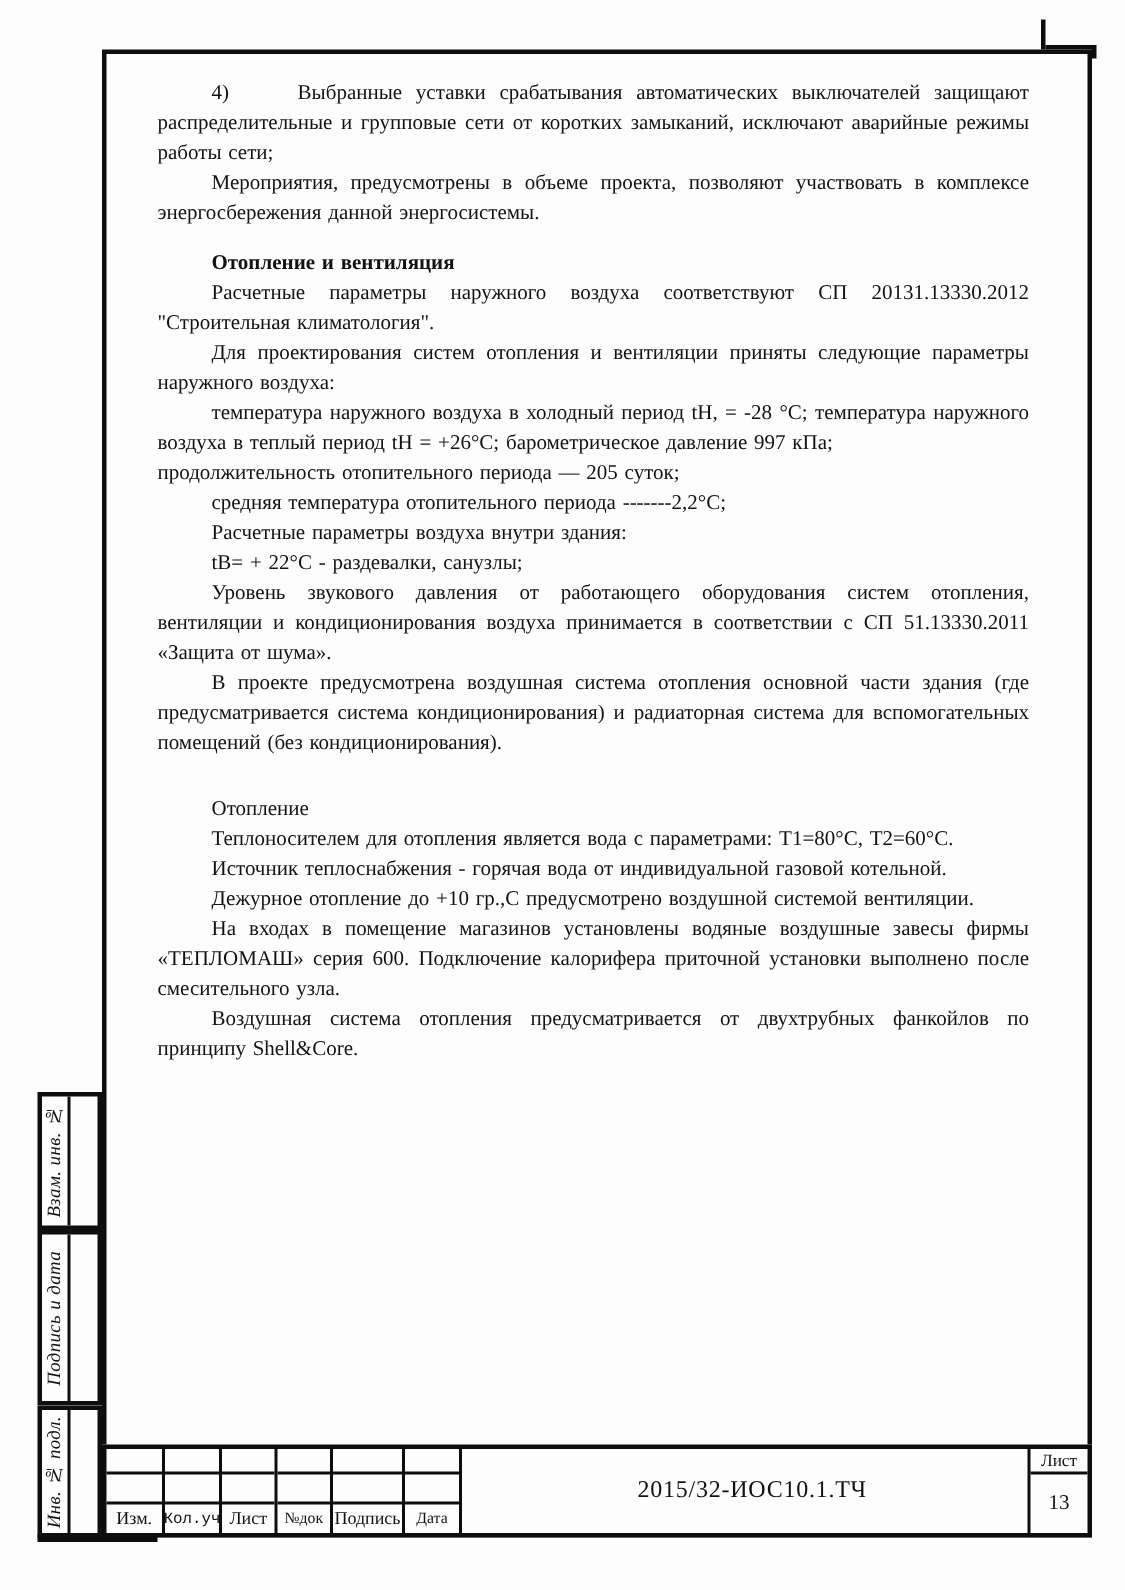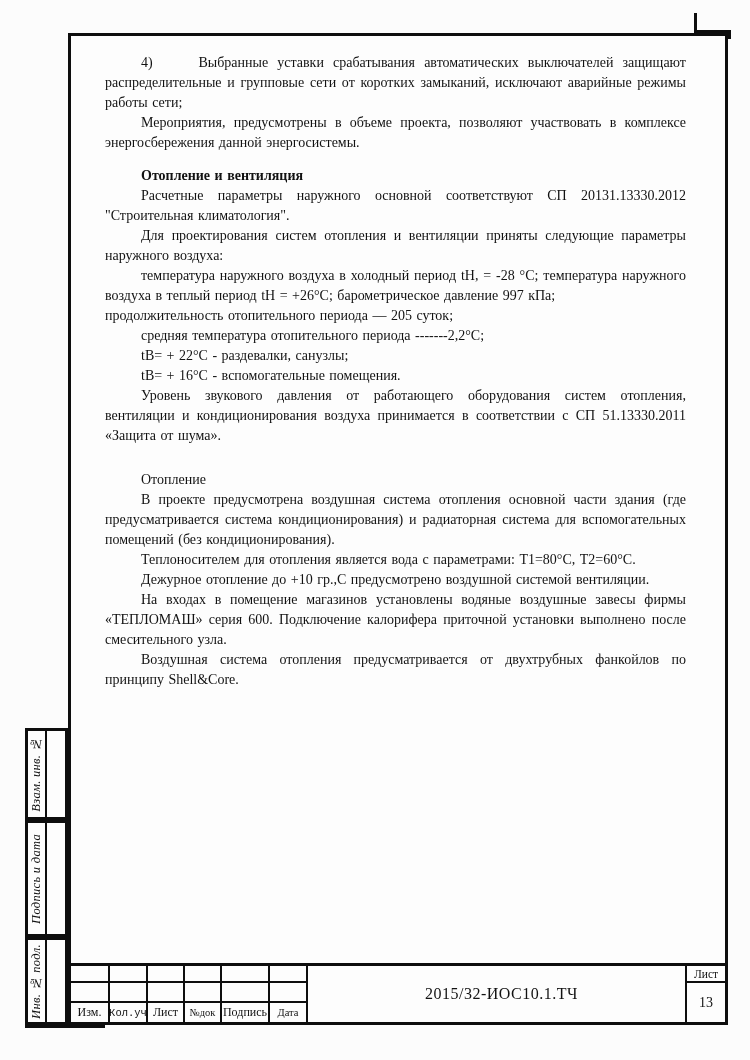--- a/index.html
+++ b/index.html
@@ -72,31 +72,32 @@
 <body>
 
 <div class="corner-tick"></div>
 <div class="corner-bar"></div>
 
 <div class="frame">
   <div class="content">
     <p class="para">4)&nbsp;&nbsp;&nbsp;&nbsp; Выбранные уставки срабатывания автоматических выключателей защищают распределительные и групповые сети от коротких замыканий, исключают аварийные режимы работы сети;</p>
     <p class="para">Мероприятия, предусмотрены в объеме проекта, позволяют участвовать в комплексе энергосбережения данной энергосистемы.</p>
     <p class="para heading">Отопление и вентиляция</p>
-    <p class="para">Расчетные параметры наружного основной соответствуют СП 20131.13330.2012 "Строительная климатология".</p>
+    <p class="para">Расчетные параметры наружного воздуха соответствуют СП 20131.13330.2012 "Строительная климатология".</p>
     <p class="para">Для проектирования систем отопления и вентиляции приняты следующие параметры наружного воздуха:</p>
     <p class="para">температура наружного воздуха в холодный период tН, = -28 °С; температура наружного воздуха в теплый период tН = +26°С; барометрическое давление 997 кПа;</p>
     <p class="para flush">продолжительность отопительного периода — 205 суток;</p>
     <p class="para">средняя температура отопительного периода -------2,2°С;</p>
+    <p class="para">Расчетные параметры воздуха внутри здания:</p>
     <p class="para">tВ= + 22°С - раздевалки, санузлы;</p>
-    <p class="para">tВ= + 16°С - вспомогательные помещения.</p>
     <p class="para">Уровень звукового давления от работающего оборудования систем отопления, вентиляции и кондиционирования воздуха принимается в соответствии с СП 51.13330.2011 «Защита от шума».</p>
+    <p class="para">В проекте предусмотрена воздушная система отопления основной части здания (где предусматривается система кондиционирования) и радиаторная система для вспомогательных помещений (без кондиционирования).</p>
     <p class="para space-before">Отопление</p>
-    <p class="para">В проекте предусмотрена воздушная система отопления основной части здания (где предусматривается система кондиционирования) и радиаторная система для вспомогательных помещений (без кондиционирования).</p>
     <p class="para">Теплоносителем для отопления является вода с параметрами: Т1=80°С, Т2=60°С.</p>
+    <p class="para">Источник теплоснабжения - горячая вода от индивидуальной газовой котельной.</p>
     <p class="para">Дежурное отопление до +10 гр.,С предусмотрено воздушной системой вентиляции.</p>
     <p class="para">На входах в помещение магазинов установлены водяные воздушные завесы фирмы «ТЕПЛОМАШ» серия 600. Подключение калорифера приточной установки выполнено после смесительного узла.</p>
     <p class="para">Воздушная система отопления предусматривается от двухтрубных фанкойлов по принципу Shell&amp;Core.</p>
 
   </div>
 </div>
 
 <div class="side-box box1">
   <div class="label-col">
     <span class="side-label-text">Взам. инв. №</span>

